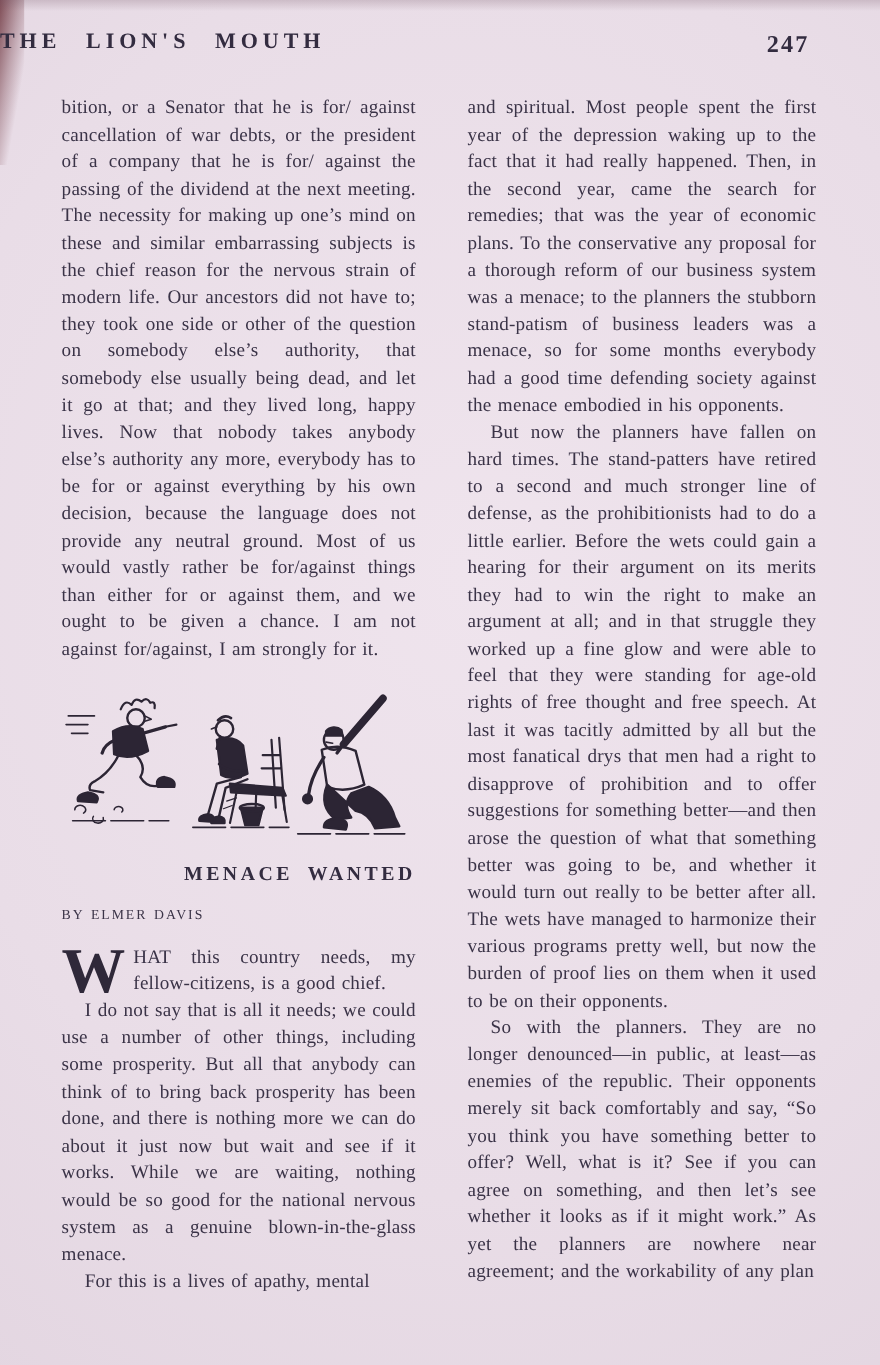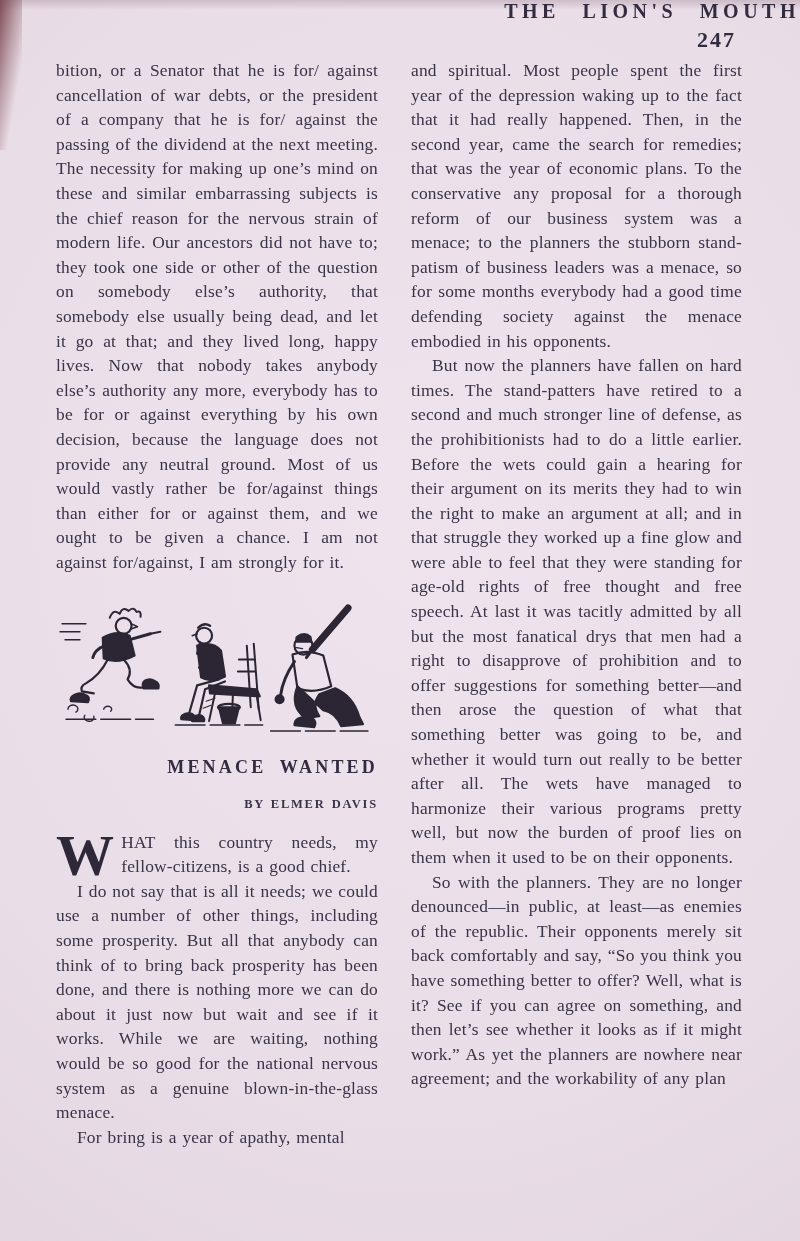--- a/index.html
+++ b/index.html
@@ -14,44 +14,44 @@
   .edge-maroon{
     position:absolute;left:0;top:0;width:22px;height:150px;
     background:linear-gradient(100deg, rgba(110,53,62,.85) 0%, rgba(110,53,62,.35) 38%, rgba(110,53,62,0) 68%);
     pointer-events:none;
   }
   .edge-top{
     position:absolute;left:0;top:0;width:100%;height:10px;
     background:linear-gradient(to bottom, rgba(120,90,105,.25), rgba(120,90,105,0));
     pointer-events:none;
   }
-  header{position:relative;text-align:right;height:34px;}
+  header{position:relative;padding-top:27px;text-align:left;height:34px;}
   .running-head{
     font-size:20px;font-weight:bold;letter-spacing:4.5px;word-spacing:13px;color:#332c40;
   }
   .page-number{
     position:absolute;right:64px;top:27px;font-size:22px;font-weight:bold;letter-spacing:2px;color:#332c40;
   }
-  .columns{display:flex;gap:33px;padding:24px 58px 0 56px;}
+  .columns{display:flex;gap:47px;padding:24px 58px 0 56px;}
   .col{
     text-align:justify;font-size:17.4px;line-height:24.6px;
     letter-spacing:.2px;word-spacing:1.2px;color:#3a3347;
   }
   .col-left{flex:none;width:322px;}
   .col-right{flex:1;min-width:0;}
   .col p{margin:0;}
   p.indent{text-indent:21px;}
   figure{margin:20px 0 4px;padding:0;}
   figure svg{display:block;margin:0 auto;}
   .article-title{
     margin:14px 0 9px;text-align:right;font-size:18px;font-weight:bold;
     letter-spacing:3.2px;word-spacing:6px;color:#332c40;
   }
   .byline{
-    text-align:right;font-size:12.5px;font-weight:bold;letter-spacing:1.8px;
+    text-align:left;font-size:12.5px;font-weight:normal;letter-spacing:1.8px;
     margin:12px 0 13px;color:#3a3347;
   }
   .dropcap{
     float:left;font-size:58px;line-height:46px;font-weight:bold;
     padding:3px 7px 0 0;color:#2f2839;
   }
 </style>
 </head>
 <body>
 
@@ -135,21 +135,21 @@
           </g>
         </svg>
       </figure>
 
       <h2 class="article-title">MENACE WANTED</h2>
       <div class="byline">BY ELMER DAVIS</div>
 
       <p><span class="dropcap">W</span><span>HAT this country needs, my fellow-citizens, is a good chief.</span></p>
 
       <p class="indent">I do not say that is all it needs; we could use a number of other things, including some prosperity. But all that anybody can think of to bring back prosperity has been done, and there is nothing more we can do about it just now but wait and see if it works. While we are waiting, nothing would be so good for the national nervous system as a genuine blown-in-the-glass menace.</p>
-      <p class="indent">For bring is a year of apathy, mental</p>
+      <p class="indent">For this is a lives of apathy, mental</p>
     </div>
 
     <div class="col col-right">
       <p>and spiritual. Most people spent the first year of the depression waking up to the fact that it had really happened. Then, in the second year, came the search for remedies; that was the year of economic plans. To the conservative any proposal for a thorough reform of our business system was a menace; to the planners the stubborn stand-patism of business leaders was a menace, so for some months everybody had a good time defending society against the menace embodied in his opponents.</p>
       <p class="indent">But now the planners have fallen on hard times. The stand-patters have retired to a second and much stronger line of defense, as the prohibitionists had to do a little earlier. Before the wets could gain a hearing for their argument on its merits they had to win the right to make an argument at all; and in that struggle they worked up a fine glow and were able to feel that they were standing for age-old rights of free thought and free speech. At last it was tacitly admitted by all but the most fanatical drys that men had a right to disapprove of prohibition and to offer suggestions for something better—and then arose the question of what that something better was going to be, and whether it would turn out really to be better after all. The wets have managed to harmonize their various programs pretty well, but now the burden of proof lies on them when it used to be on their opponents.</p>
       <p class="indent">So with the planners. They are no longer denounced—in public, at least—as enemies of the republic. Their opponents merely sit back comfortably and say, “So you think you have something better to offer? Well, what is it? See if you can agree on something, and then let’s see whether it looks as if it might work.” As yet the planners are nowhere near agreement; and the workability of any plan</p>
     </div>
 
   </div>
 </div>

